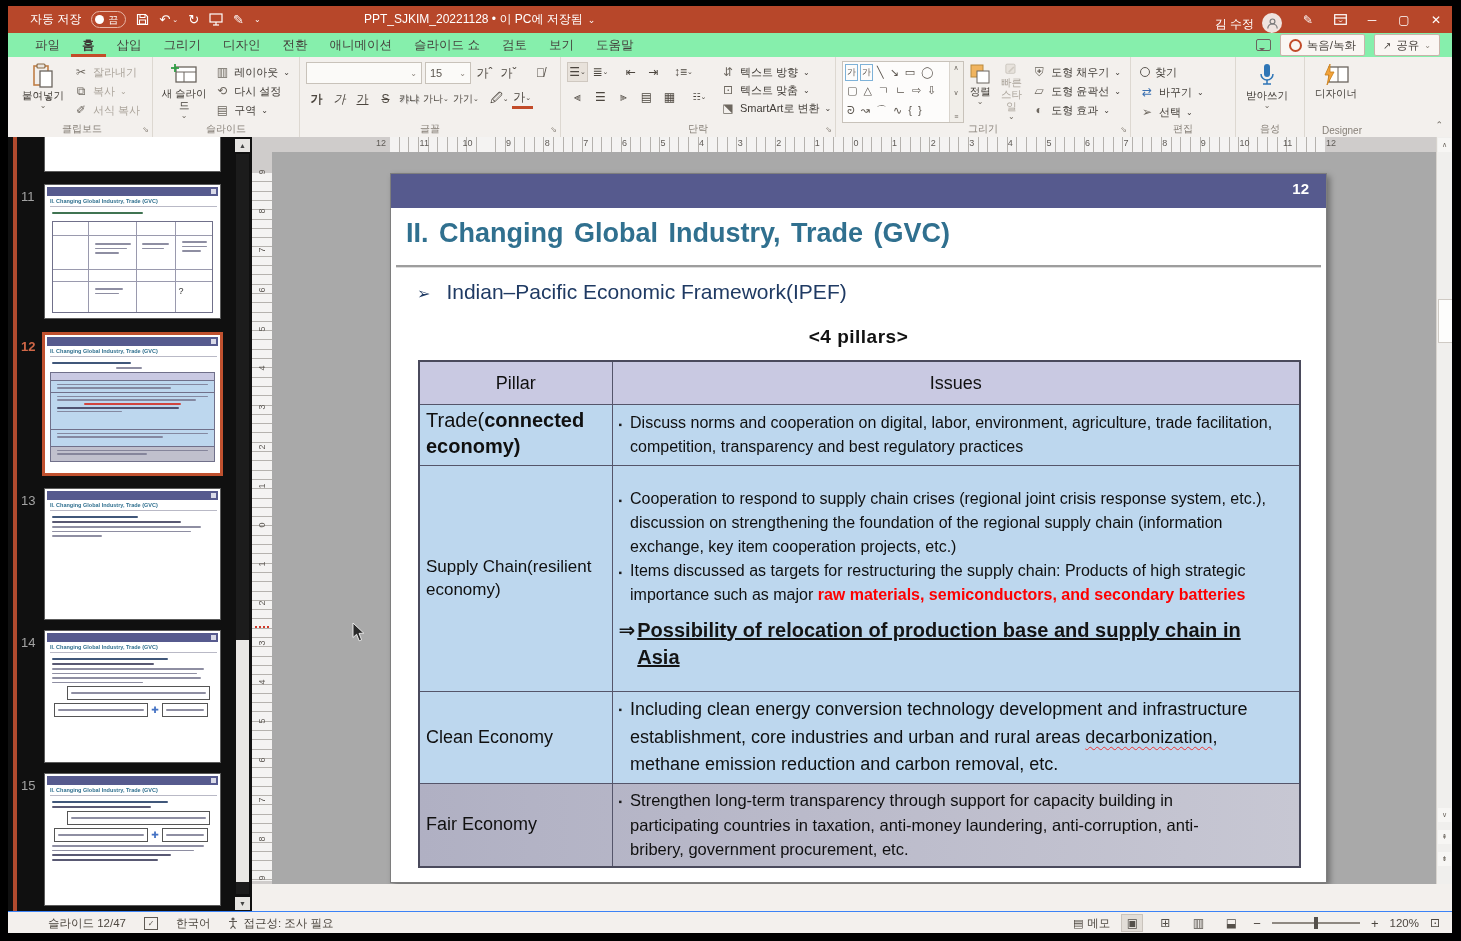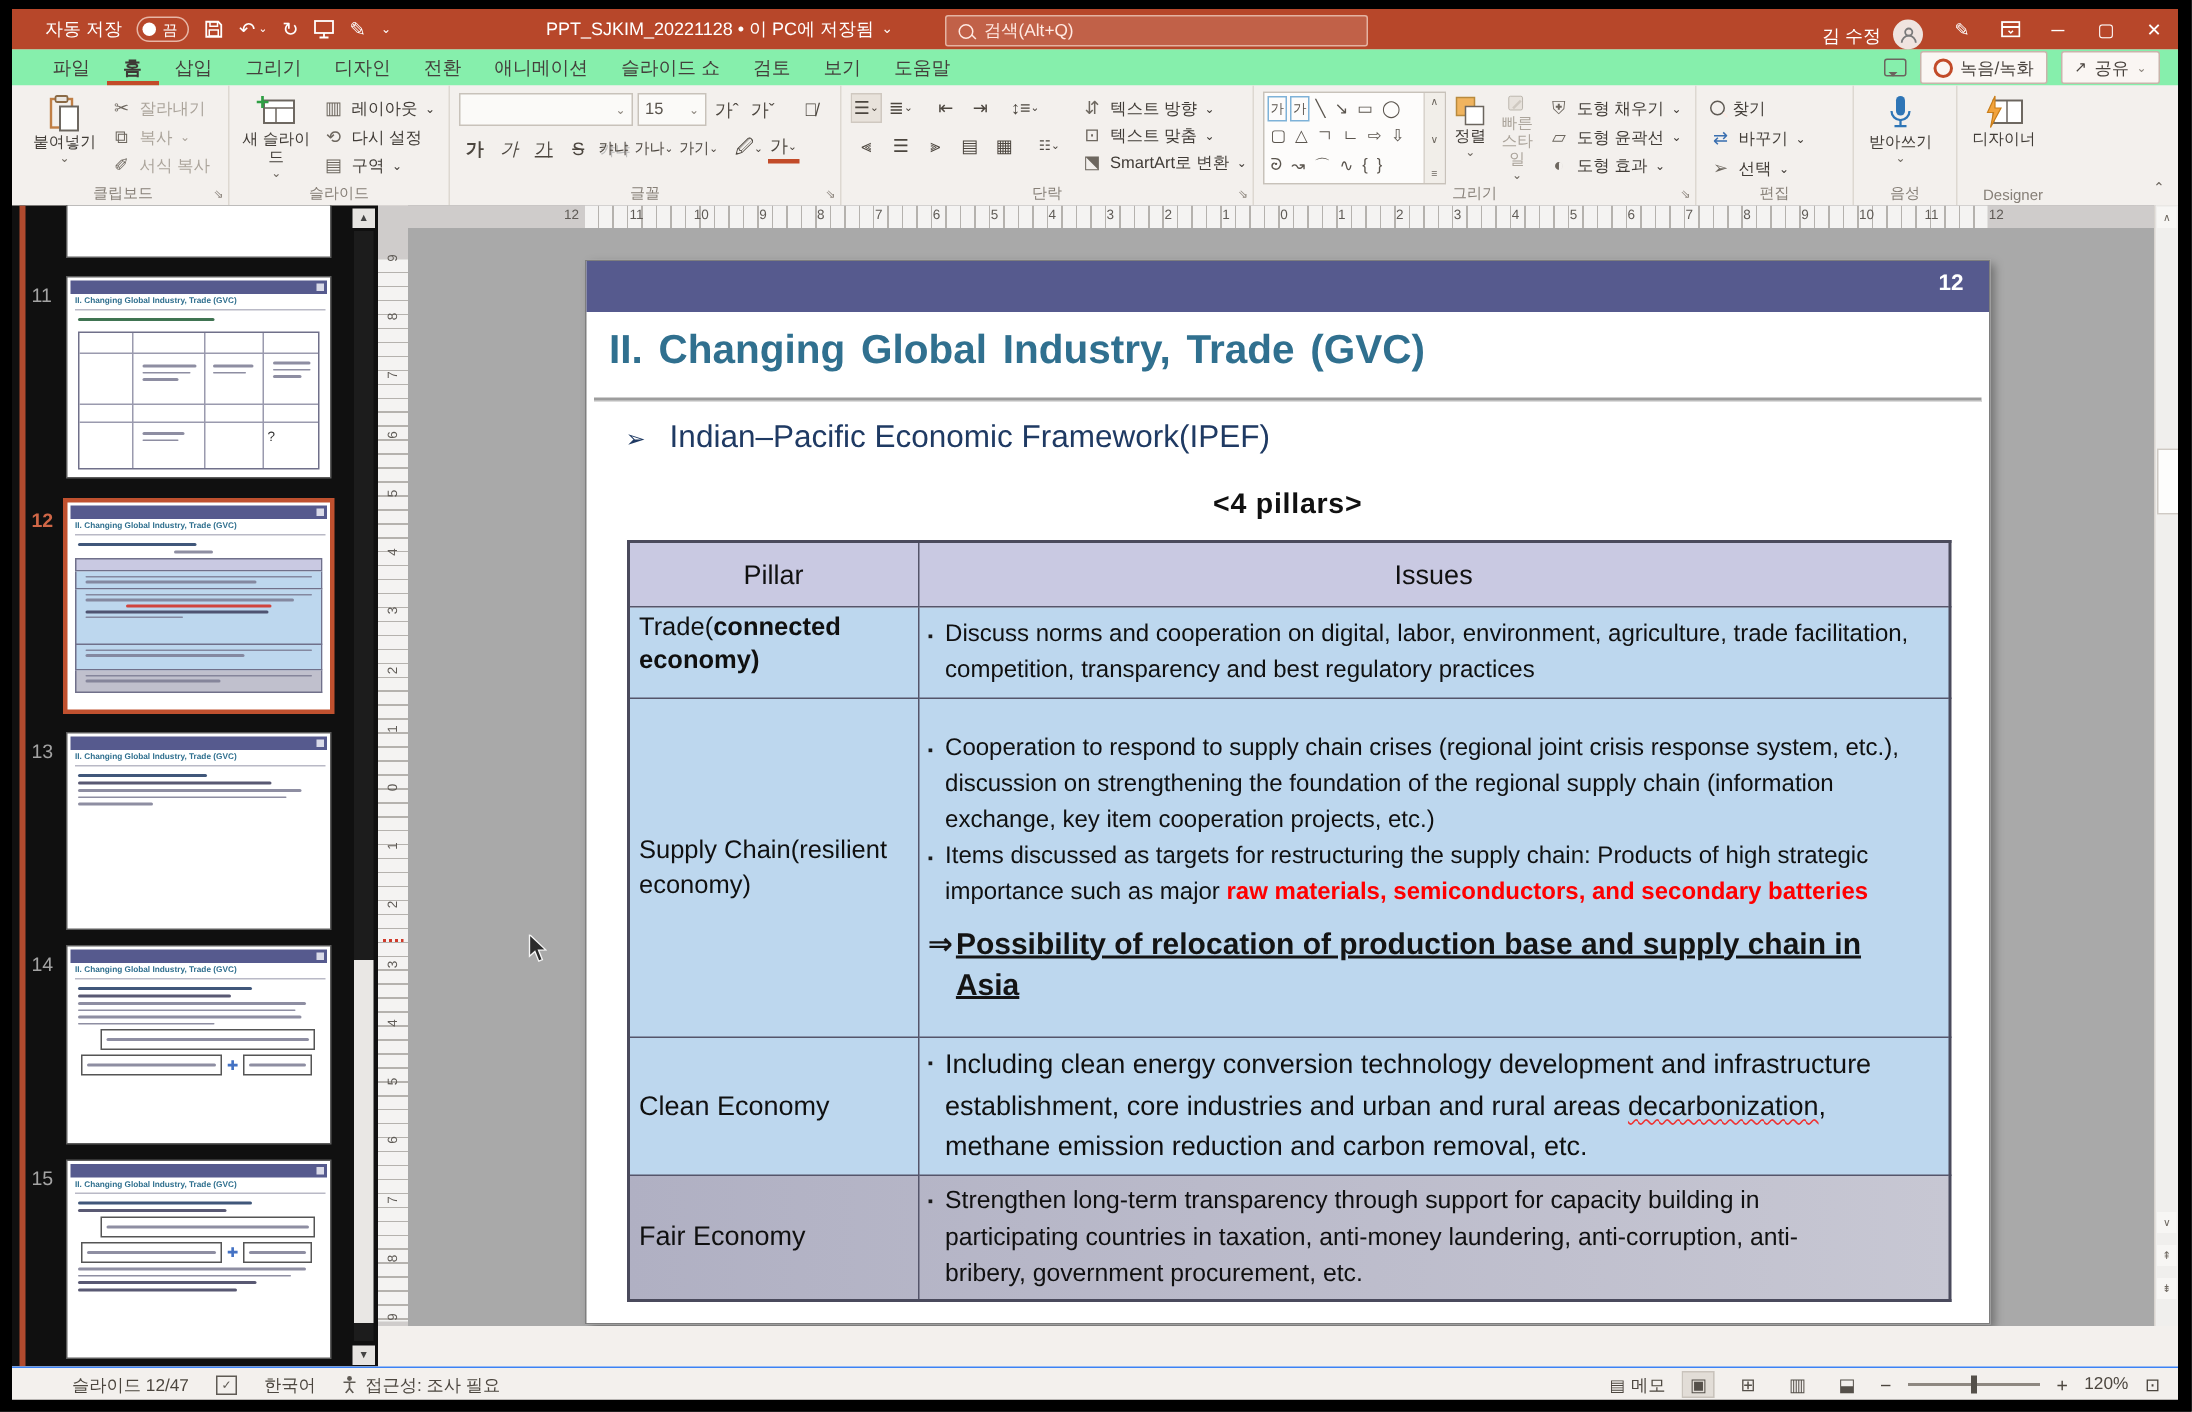--- a/index.html
+++ b/index.html
@@ -184,24 +184,20 @@
               <line x1="4" y1="12" x2="10" y2="12" stroke="#fff" stroke-width="1.2"></line>
             </svg>
           </span>
       <span class="tico">✎</span>
       <span class="tico" style="font-size:8px">⌄</span>
     </div>
     <div class="tb-title">
       <span>PPT_SJKIM_20221128 • 이 PC에 저장됨</span>
           <span class="caret">⌄</span>
     </div>
-    <div class="search">
-      <span class="mag"></span>
-      <span>검색(Alt+Q)</span>
-    </div>
     <div class="tb-right">
       <span>김 수정</span>
       <span class="avatar">
             <svg width="13" height="13" viewBox="0 0 13 13">
               <circle cx="6.5" cy="4.4" r="2.4" fill="none" stroke="#7a7a7a" stroke-width="1.2"></circle>
               <path d="M1.8 11.5 a4.7 4.7 0 0 1 9.4 0" fill="none" stroke="#7a7a7a" stroke-width="1.2"></path>
             </svg>
           </span>
       <span class="wbtn">✎</span>
       <span class="wbtn">
@@ -721,21 +717,21 @@
         <colgroup>
               <col class="c1">
               <col>
             </colgroup>
         <tbody>
               <tr class="hdr">
           <td style="height:38px">Pillar</td>
           <td>Issues</td>
         </tr>
         <tr class="blue">
-          <td class="pillar" style="height:56px;vertical-align:top;font-size:17px">
+          <td class="pillar" style="height:56px;vertical-align:top;font-size:20px">
             <span>Trade(</span><b>connected economy)</b>
           </td>
           <td class="issues">
             <div class="blt">
                     <span class="mk">▪</span>
                     <span class="tradetx">Discuss norms and cooperation on digital, labor, environment, agriculture, trade facilitation, competition, transparency and best regulatory practices</span>
                   </div>
           </td>
         </tr>
         <tr class="blue">

